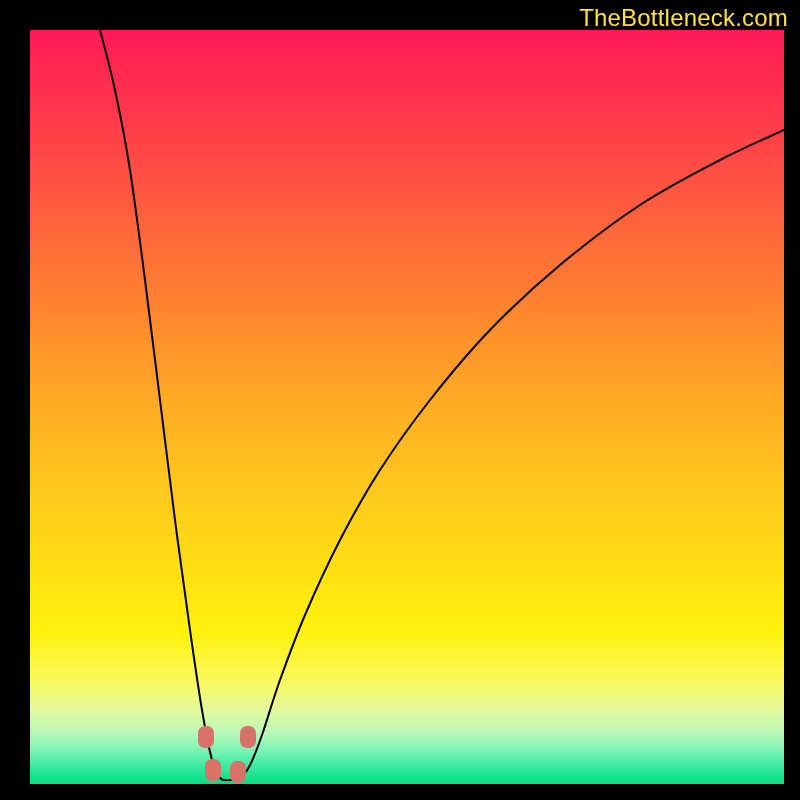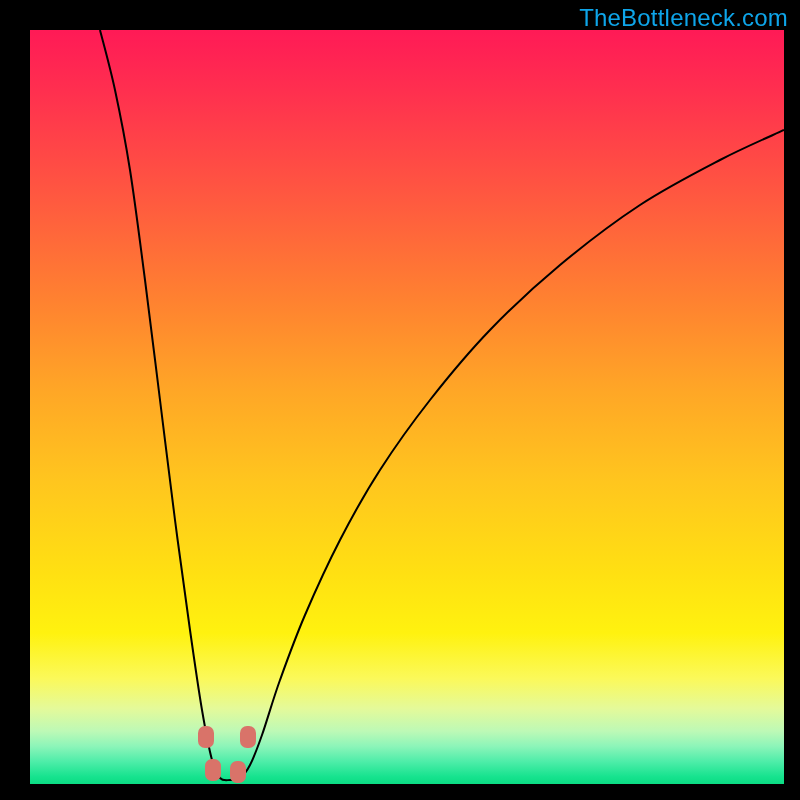--- a/index.html
+++ b/index.html
@@ -33,21 +33,21 @@
       #17e38f 99%,
       #0bdc83 100%
     );
   }
   .watermark {
     position: absolute;
     top: 4px;
     right: 12px;
     font-family: Arial, Helvetica, sans-serif;
     font-size: 24px;
-    color: #0ea5e9;
+    color: #fde047;
     letter-spacing: 0.2px;
     font-weight: 500;
   }
   svg.curve {
     position: absolute;
     left: 0;
     top: 0;
     width: 754px;
     height: 754px;
     pointer-events: none;

